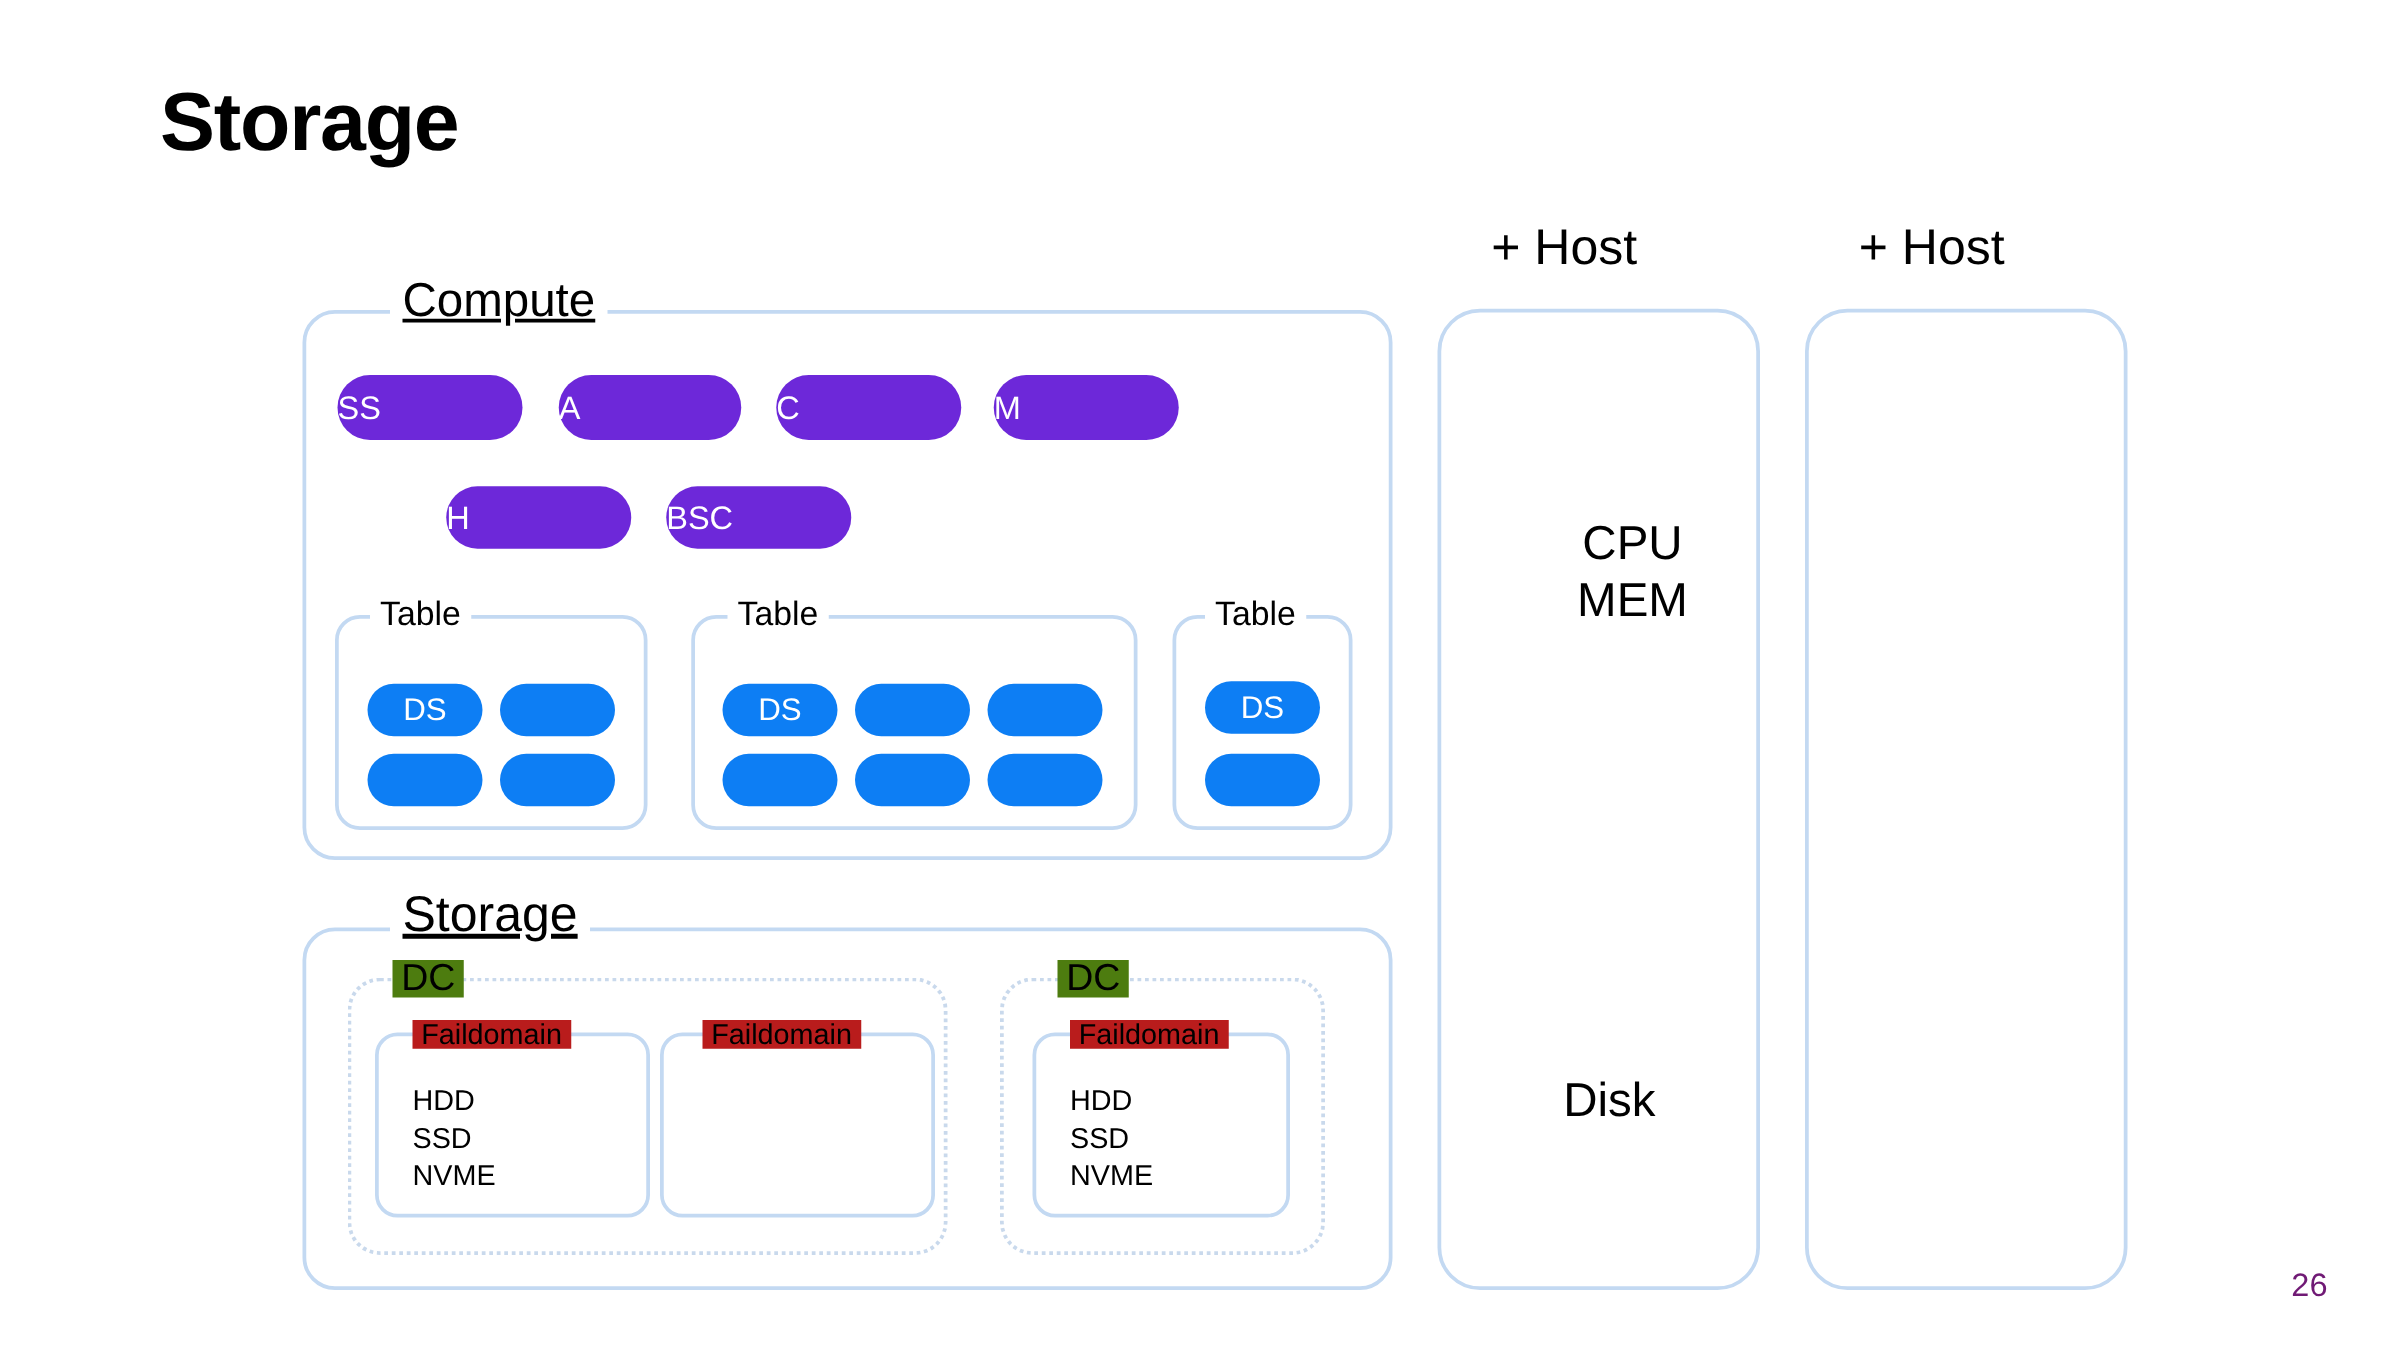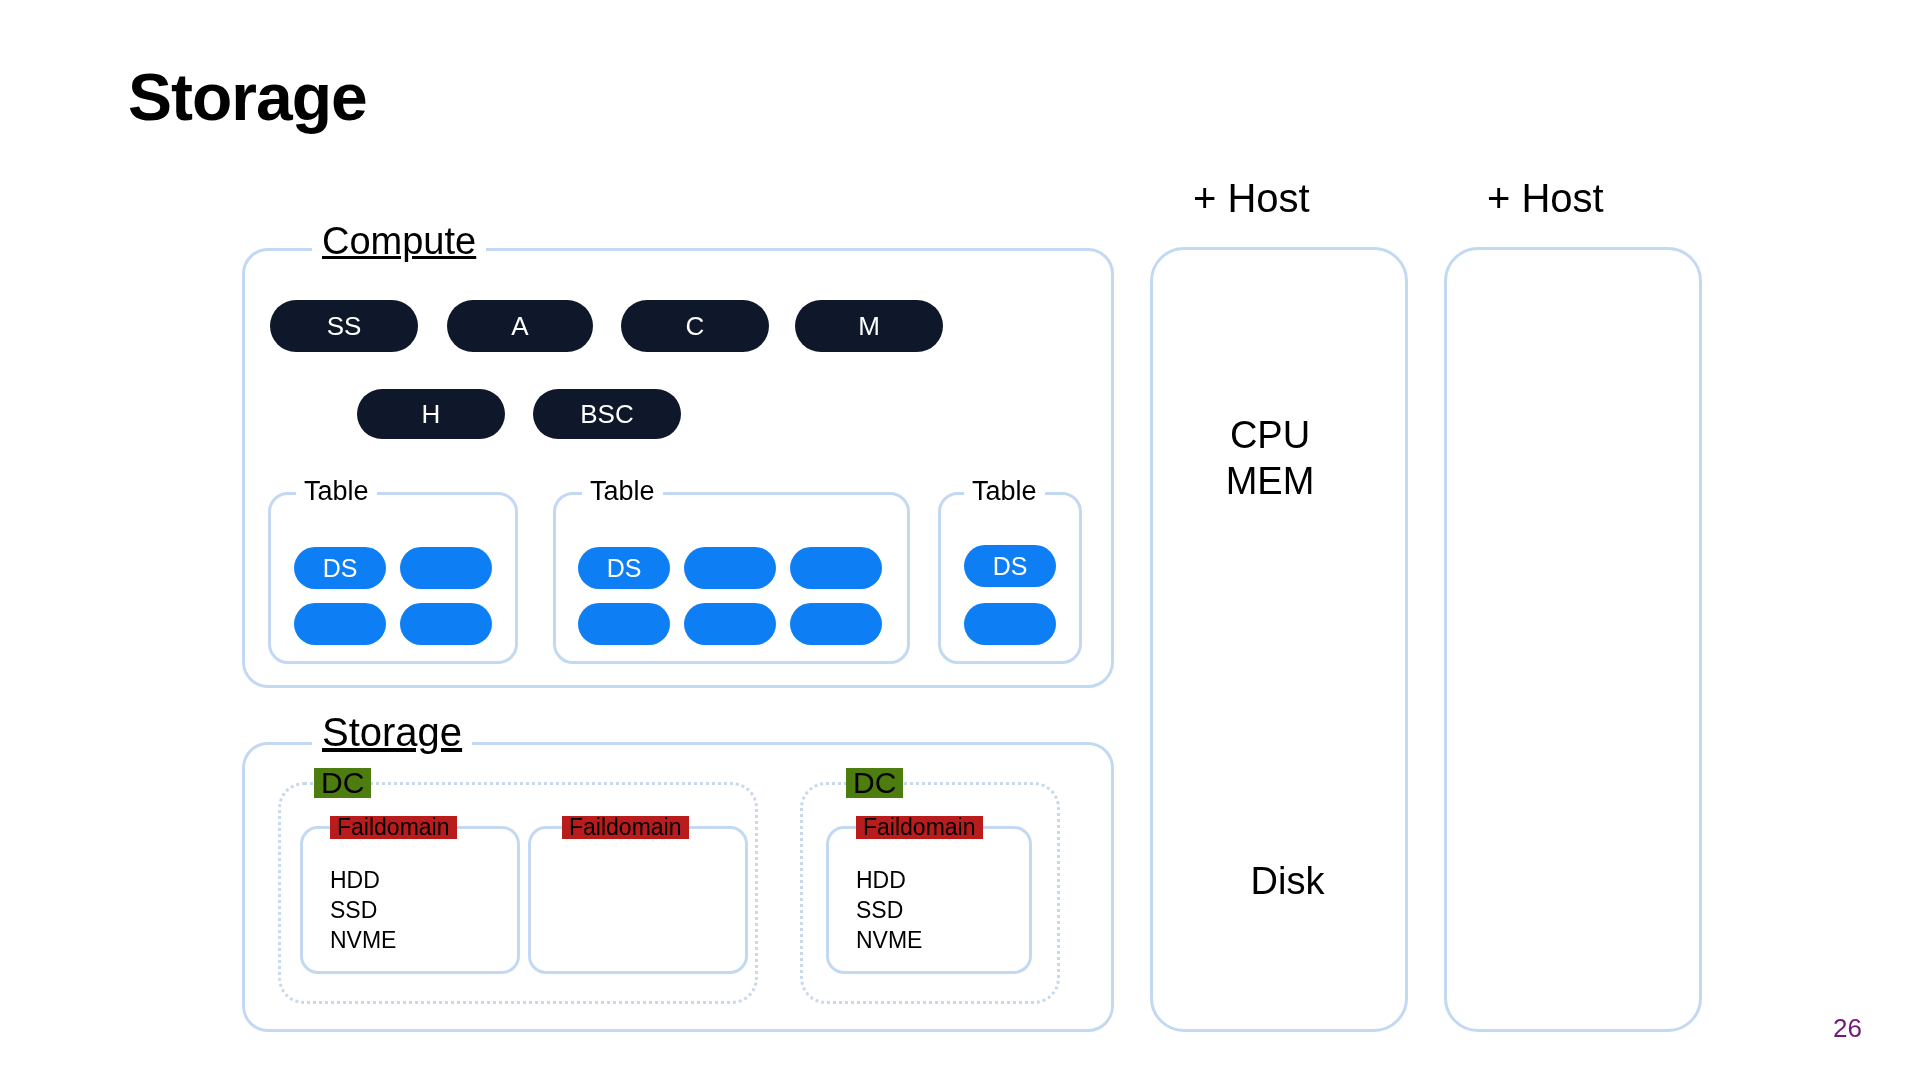--- a/index.html
+++ b/index.html
@@ -39,26 +39,25 @@
     background:#ffffff;
     line-height:1;
     white-space:nowrap;
     padding:0 10px;
     color:#000000;
     text-decoration:underline;
   }
 
   
   .pill{
-    background:#0f172a;
+    background:#6d28d9;
     border-radius:999px;
     color:#ffffff;
     display:flex;
     align-items:center;
-    justify-content:center;
     box-sizing:border-box;
     font-size:26px;
   }
 
   
   #compute-group{ left:242px; top:248px; width:872px; height:440px; }
   #compute-legend{ left:312px; top:222px; font-size:38px; }
 
   .svc-pill{ position:absolute; height:52px; }
 
@@ -186,21 +185,21 @@
 <div class="fd-group" style="left:826px; top:826px; width:206px; height:148px;"></div>
 <div class="fd-legend" style="left:856px; top:816px;">Faildomain</div>
 <div class="fd-lines" style="left:856px; top:865px;">
   <div>HDD</div>
   <div>SSD</div>
   <div>NVME</div>
 </div>
 
 <div class="host-label" style="left:1193px; top:178px;">+ Host</div>
 <div class="host-box" style="left:1150px; top:247px; width:258px; height:785px;"></div>
-<div class="host-text" style="left:1150px; top:412px; width:240px;">
+<div class="host-text" style="left:1186px; top:412px; width:240px;">
   <div>CPU</div>
   <div>MEM</div>
 </div>
 <div class="host-text" style="left:1150px; top:858px; width:275px;">
   <div>Disk</div>
 </div>
 
 <div class="host-label" style="left:1487px; top:178px;">+ Host</div>
 <div class="host-box" style="left:1444px; top:247px; width:258px; height:785px;"></div>
 

